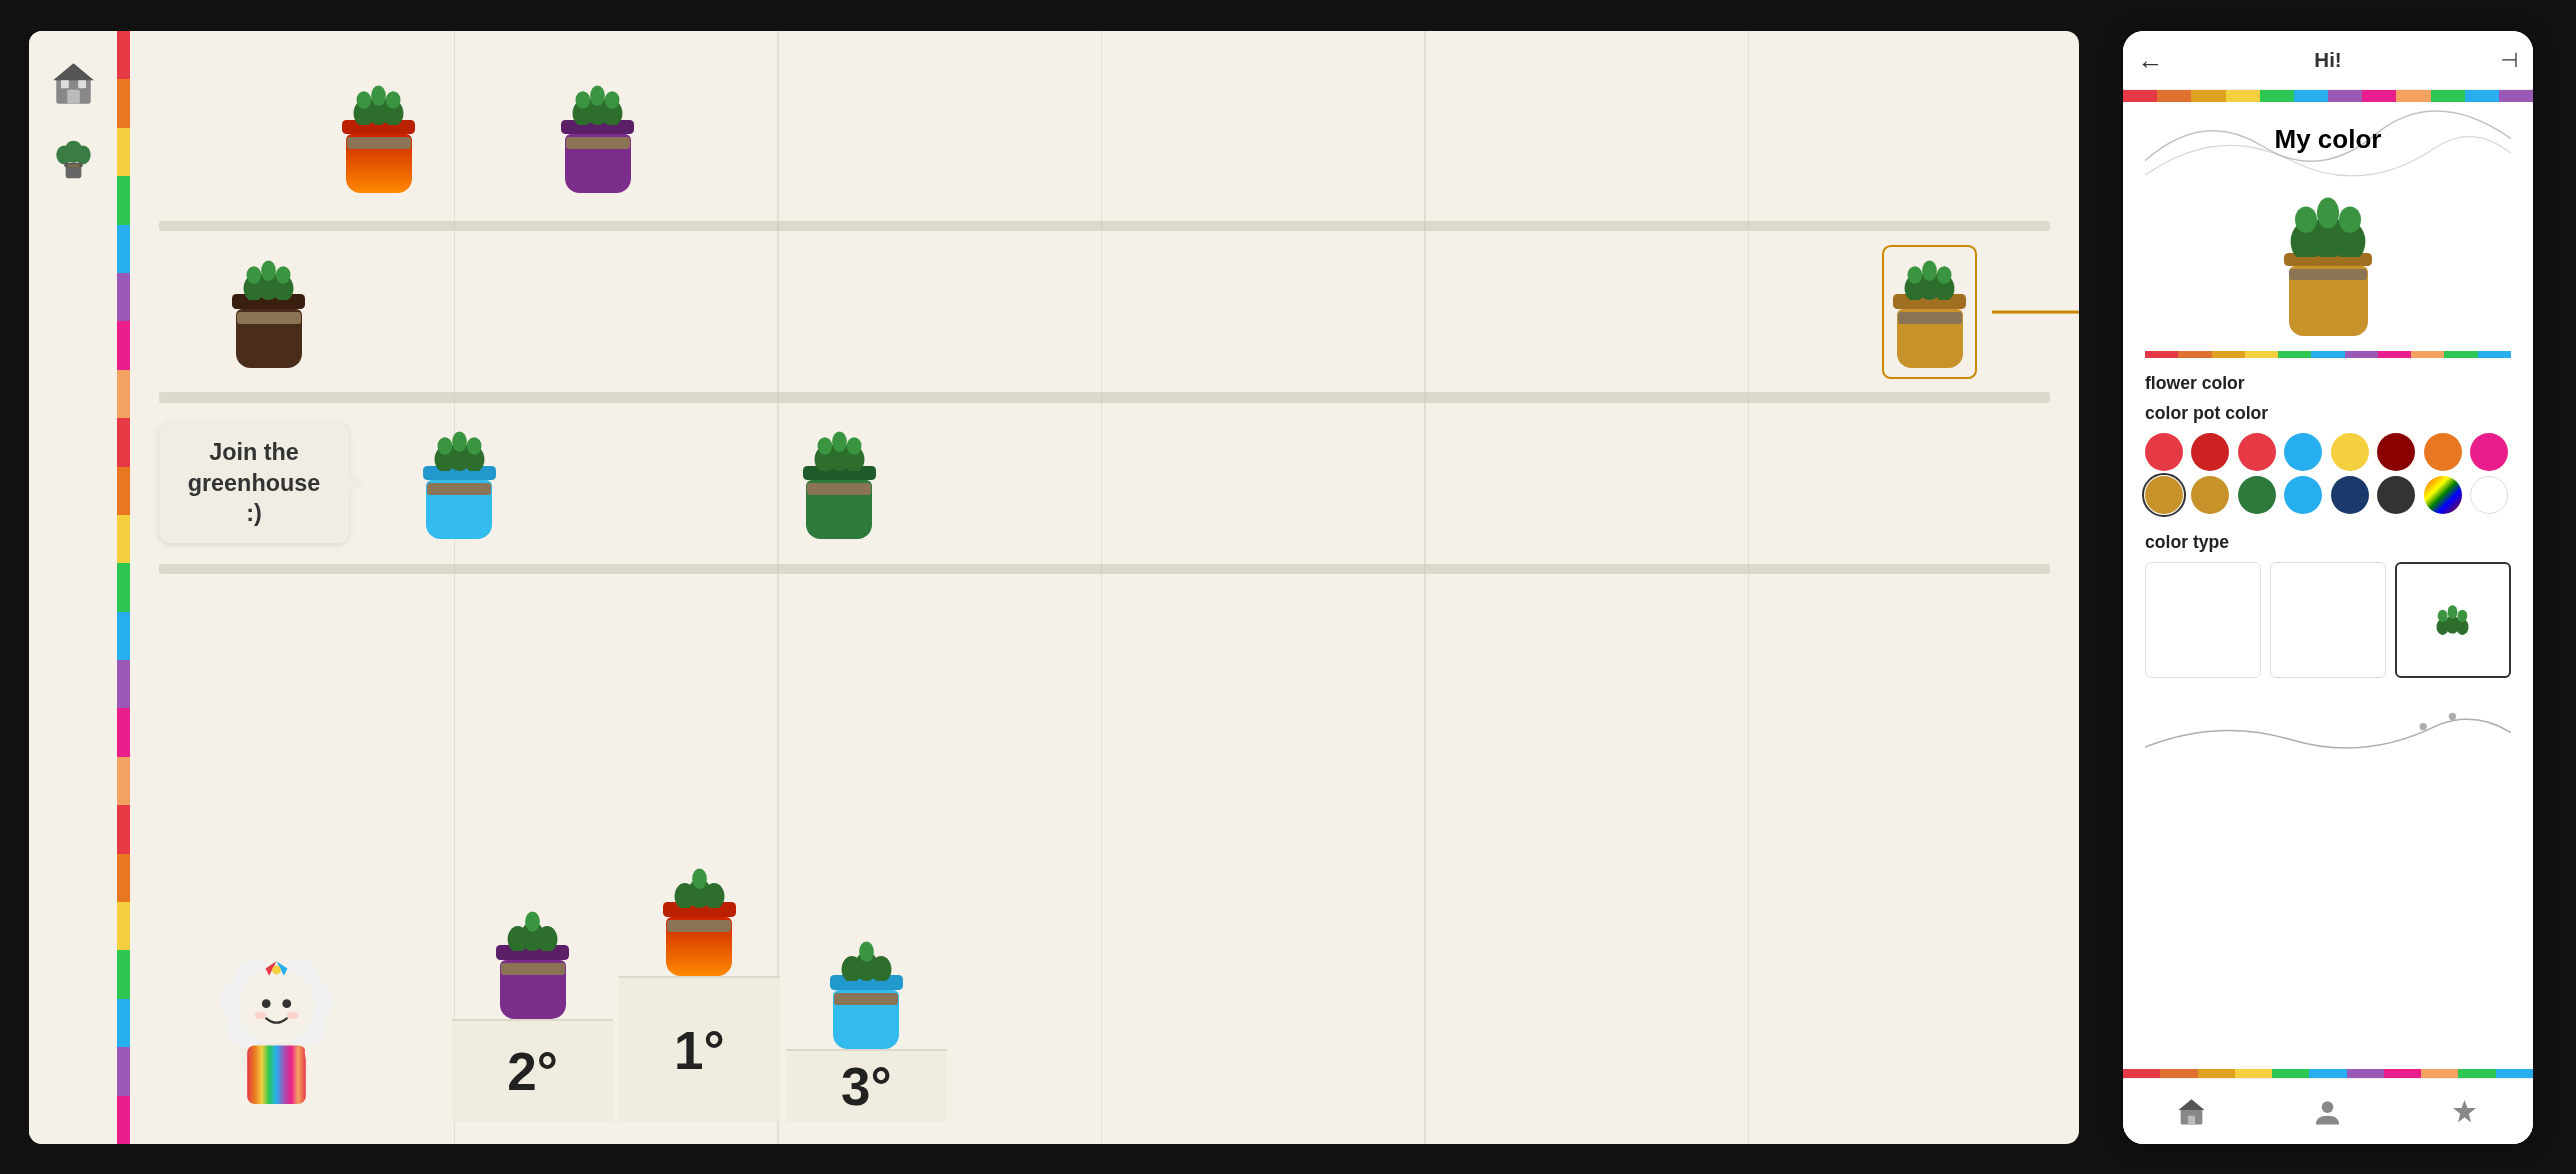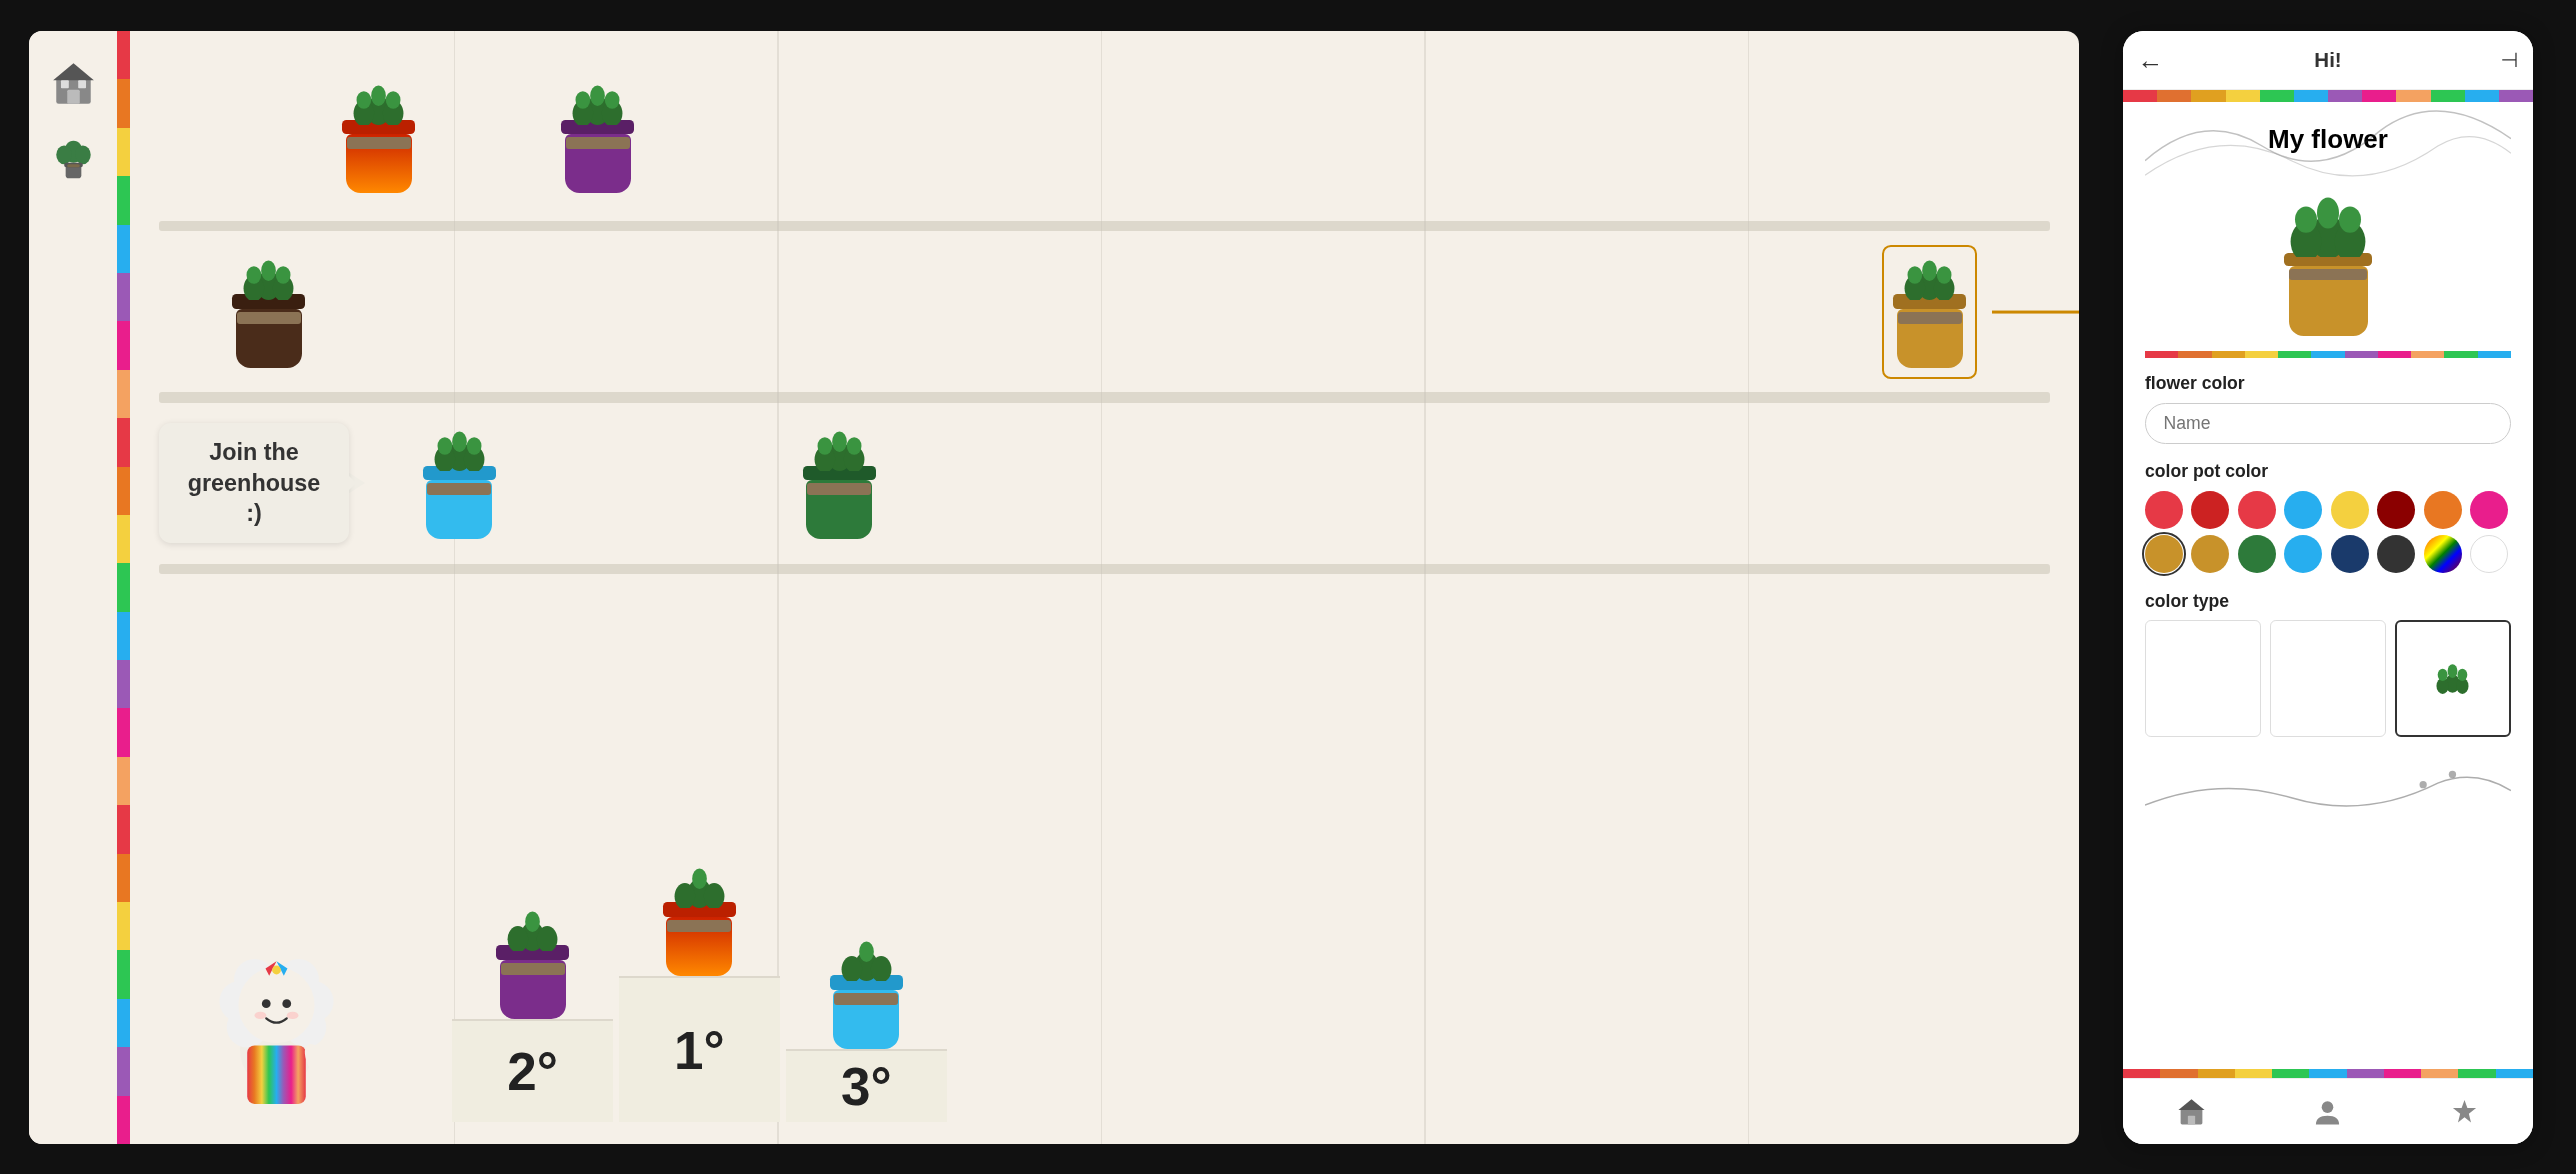--- a/index.html
+++ b/index.html
@@ -655,21 +655,21 @@
   </div>
 
   <div class="phone-body">
 
     <div style="position:relative;padding:22px 0 7.3px;">
 
       <svg style="position:absolute;top:0;left:0;width:100%;height:88px;pointer-events:none;" viewBox="0 0 500 120" fill="none">
         <path d="M0 80 Q80 10 160 60 Q240 110 320 40 Q400 -20 500 50" stroke="#333" stroke-width="2" fill="none" opacity="0.3"></path>
         <path d="M0 100 Q100 30 200 80 Q300 130 400 60 Q450 30 500 70" stroke="#333" stroke-width="1.5" fill="none" opacity="0.2"></path>
       </svg>
-      <div class="my-flower-title">My flower</div>
+      <div class="my-flower-title">My color</div>
     </div>
 
     <div class="preview-pot-container">
       <div class="leaves" style="width:88px;height:66px;">
         <svg viewBox="0 0 80 60" fill="none">
           <ellipse cx="40" cy="42" rx="16" ry="20" fill="#2d6e2d"></ellipse>
           <ellipse cx="20" cy="46" rx="14" ry="18" fill="#2d6e2d"></ellipse>
           <ellipse cx="60" cy="46" rx="14" ry="18" fill="#2d6e2d"></ellipse>
           <ellipse cx="40" cy="20" rx="10" ry="14" fill="#3a9440"></ellipse>
           <ellipse cx="20" cy="26" rx="10" ry="12" fill="#3a9440"></ellipse>
@@ -690,21 +690,20 @@
       <div class="color-bar-seg" style="background:#2dc653"></div>
       <div class="color-bar-seg" style="background:#27aeef"></div>
       <div class="color-bar-seg" style="background:#9b59b6"></div>
       <div class="color-bar-seg" style="background:#e91e8c"></div>
       <div class="color-bar-seg" style="background:#f4a261"></div>
       <div class="color-bar-seg" style="background:#2dc653"></div>
       <div class="color-bar-seg" style="background:#27aeef"></div>
     </div>
 
     <div class="field-label">flower color</div>
-    <input class="name-input" type="text" placeholder="Name" style="">
 
     <div class="field-label">color pot color</div>
     <div class="color-grid">
       <div class="color-swatch" style="background:#e63946;"></div>
       <div class="color-swatch" style="background:#cc2222;"></div>
       <div class="color-swatch" style="background:#e63946;"></div>
       <div class="color-swatch" style="background:#27aeef;"></div>
       <div class="color-swatch" style="background:#f4d03f;"></div>
       <div class="color-swatch" style="background:#8b0000;"></div>
       <div class="color-swatch" style="background:#e87722;"></div>

